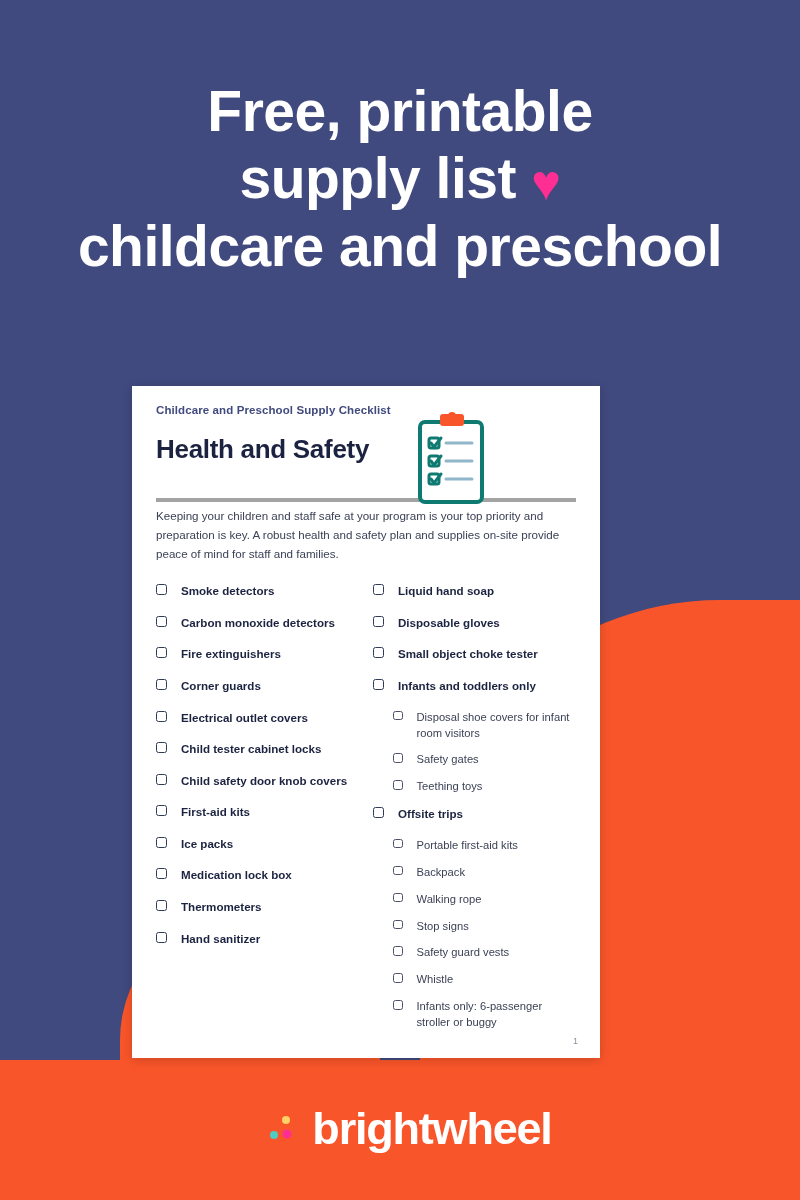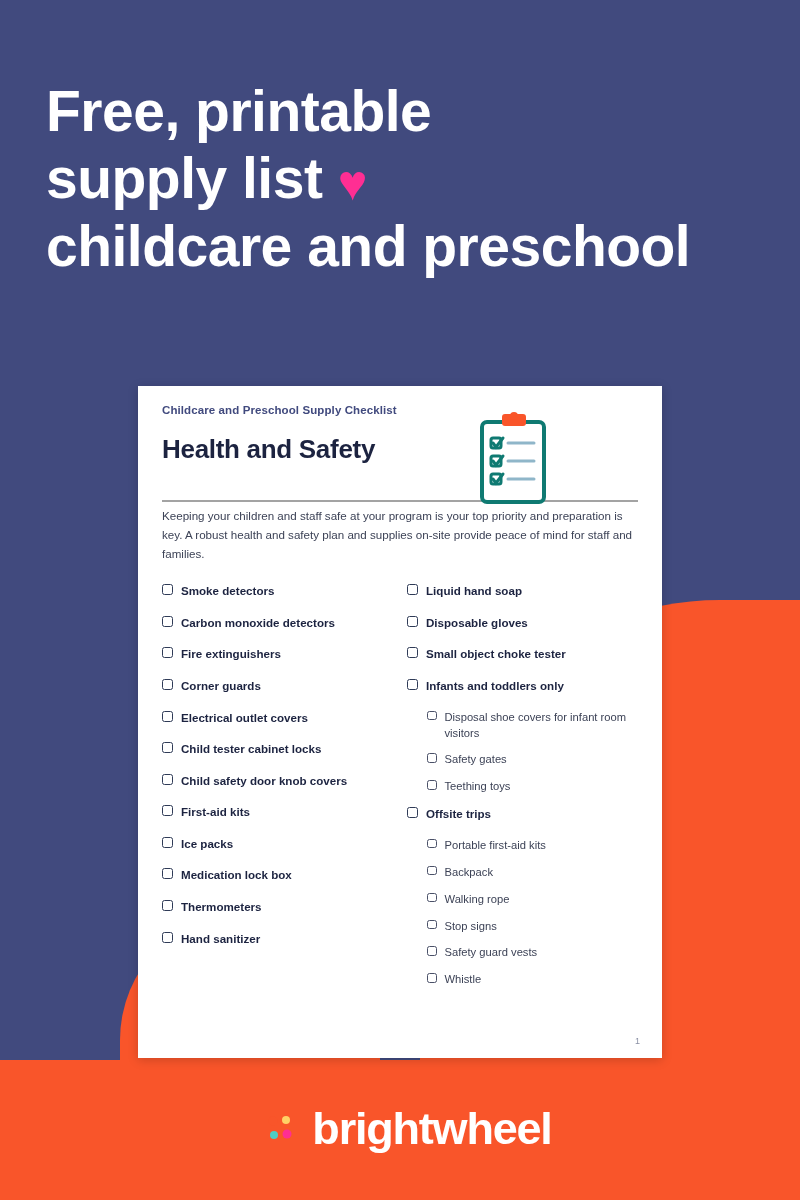--- a/index.html
+++ b/index.html
@@ -33,53 +33,53 @@
   }
   .blob-bottom-left {
     left: 120px; bottom: 90px;
     width: 260px; height: 200px;
     border-radius: 160px 160px 0 0;
   }
 
   .headline {
     position: relative;
     z-index: 3;
-    text-align: left;
+    text-align: center;
     color: #ffffff;
     padding: 78px 46px 0 46px;
     font-size: 57px;
     line-height: 1.18;
     font-weight: bold;
     letter-spacing: -0.5px;
   }
   .headline .heart {
     color: #ff2e93;
     font-size: 50px;
     vertical-align: -2px;
   }
 
   .sheet {
     position: absolute;
     z-index: 4;
-    left: 138px; top: 386px;
-    width: 524px; height: 672px;
+    left: 132px; top: 386px;
+    width: 468px; height: 672px;
     background: #ffffff;
     box-shadow: 0 2px 10px rgba(0,0,0,0.18);
     padding: 18px 24px 10px 24px;
   }
   .sheet-kicker {
     color: #414a7e;
     font-size: 11.5px;
     font-weight: bold;
     letter-spacing: 0.1px;
     margin-bottom: 12px;
   }
   .sheet-head {
     position: relative;
-    border-bottom: 2px solid #a3a3a3;
+    border-bottom: 4px solid #a3a3a3;
     padding-bottom: 14px;
     min-height: 74px;
   }
   .sheet-title {
     font-size: 26px;
     font-weight: bold;
     color: #1c2340;
     letter-spacing: -0.3px;
     padding-top: 6px;
   }
@@ -96,21 +96,21 @@
   }
   .columns {
     display: flex;
     margin-top: 20px;
     gap: 14px;
   }
   .col { width: 50%; }
   .item {
     display: flex;
     align-items: flex-start;
-    gap: 8px;
+    gap: 14px;
     margin-bottom: 16.5px;
   }
   .item.sub { margin-bottom: 11px; }
   .cbox {
     flex: 0 0 auto;
     width: 11px; height: 11px;
     border: 1.6px solid #2f3b57;
     border-radius: 2.5px;
     margin-top: 1px;
   }
@@ -315,20 +315,24 @@
               <span class="ilabel light">Stop signs</span>
             </div>
           <div class="item sub">
               <span class="cbox small"></span>
               <span class="ilabel light">Safety guard vests</span>
             </div>
           <div class="item sub">
               <span class="cbox small"></span>
               <span class="ilabel light">Whistle</span>
             </div>
+          <div class="item sub">
+              <span class="cbox small"></span>
+              <span class="ilabel light">Infants only: 6-passenger stroller or buggy</span>
+            </div>
         </div>
       </div>
 
     </div>
 
     <div class="page-num">1</div>
   </div>
 
   <div class="footer">
     <span class="logo-mark">

